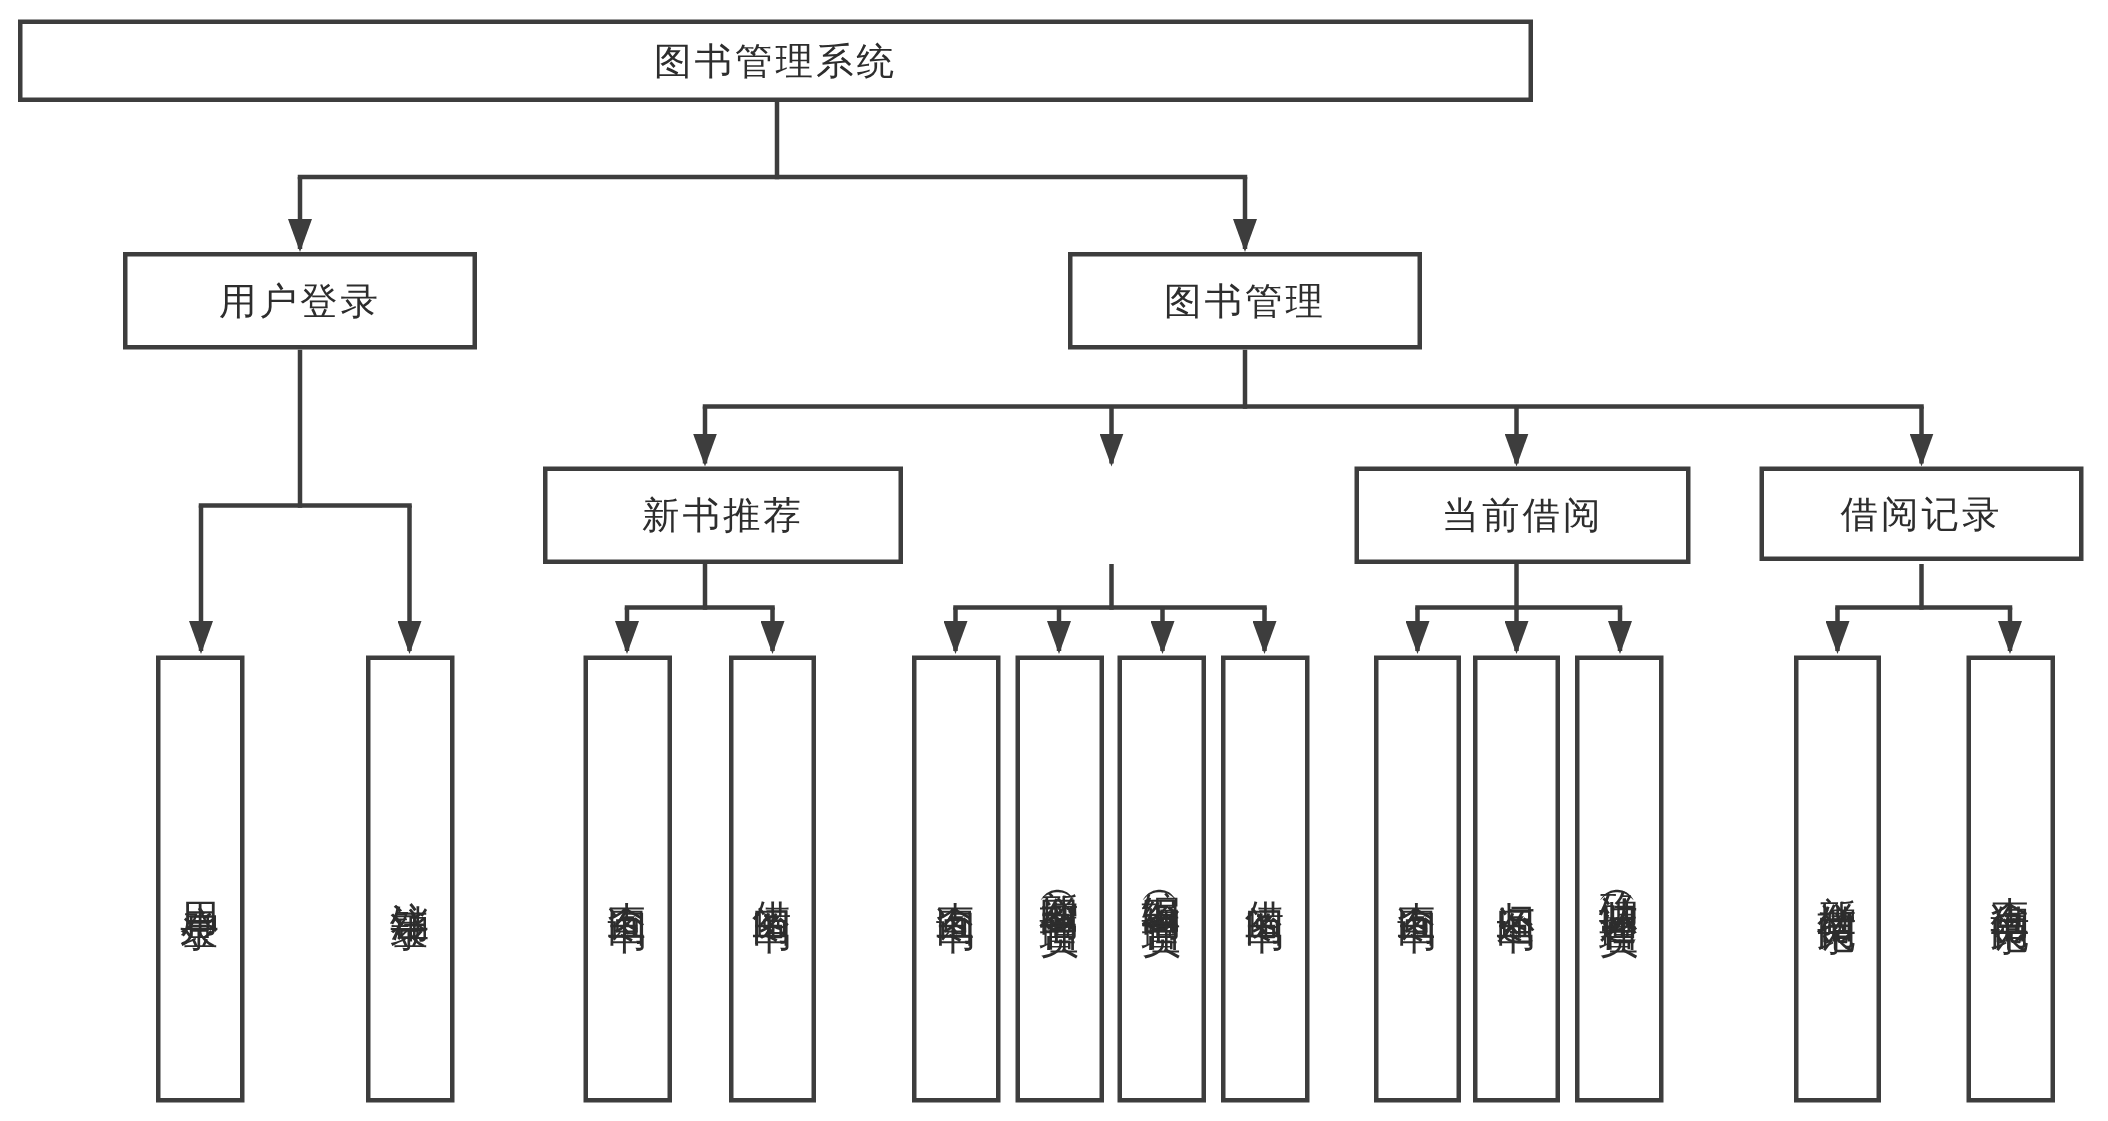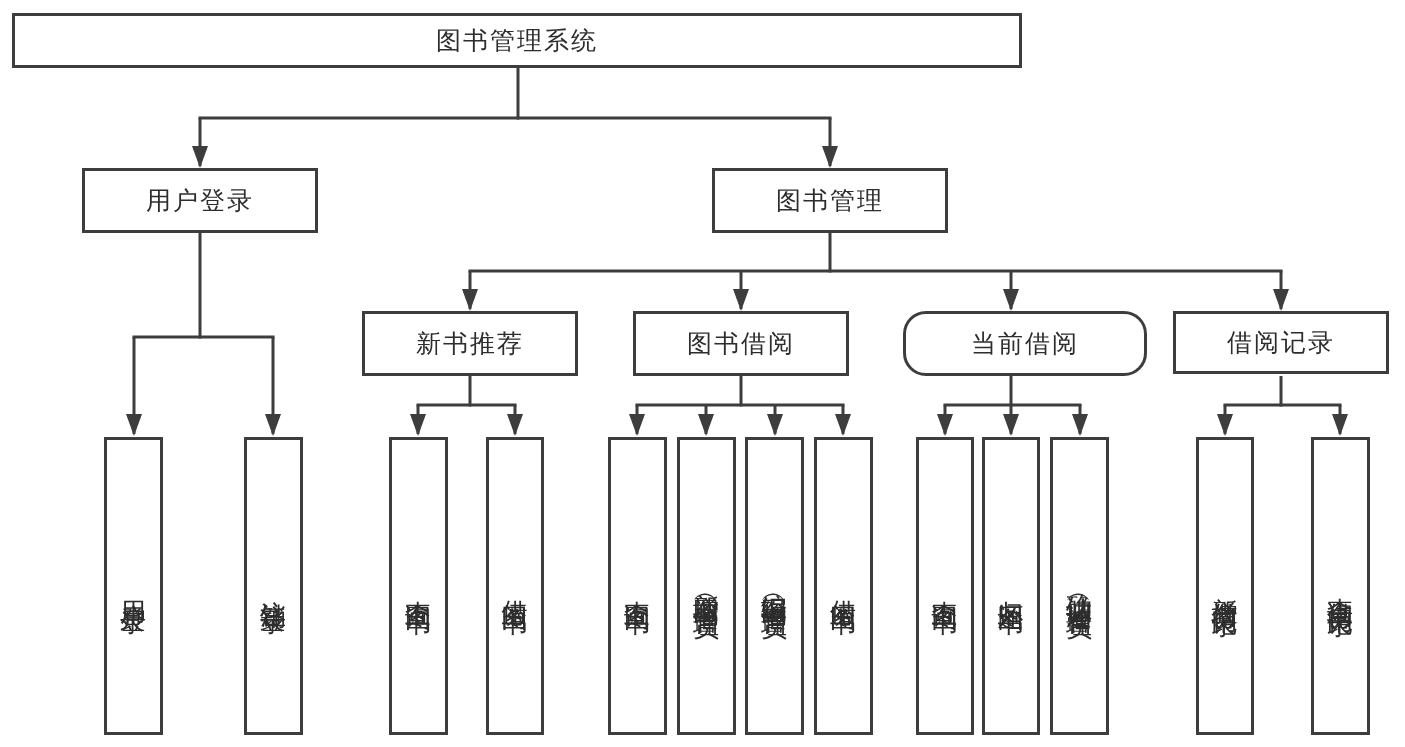--- a/index.html
+++ b/index.html
@@ -116,27 +116,24 @@
     <span>图书管理系统</span>
   </div>
 
   <div class="node" style="left:82px;top:168px;width:236px;height:65px;">
     <span>用户登录</span>
   </div>
   <div class="node" style="left:712px;top:168px;width:236px;height:65px;">
     <span>图书管理</span>
   </div>
 
-  <div class="node" style="left:362px;top:311px;width:216px;height:65px;justify-content:center;">
+  <div class="node" style="left:362px;top:311px;width:240px;height:65px;justify-content:center;">
     <span>新书推荐</span>
   </div>
-  <div class="node" style="left:633px;top:311px;width:216px;height:65px;">
-    <span>图书借阅</span>
-  </div>
-  <div class="node" style="left:903px;top:311px;width:244px;height:65px;border-radius:23px;">
+  <div class="node" style="left:903px;top:311px;width:224px;height:65px;">
     <span>当前借阅</span>
   </div>
   <div class="node" style="left:1173px;top:311px;width:216px;height:63px;">
     <span>借阅记录</span>
   </div>
 
   <div class="node v" style="left:104px;top:437px;width:59px;height:298px;">
     <span>用户登录</span>
   </div>
   <div class="node v" style="left:244px;top:437px;width:59px;height:298px;">

